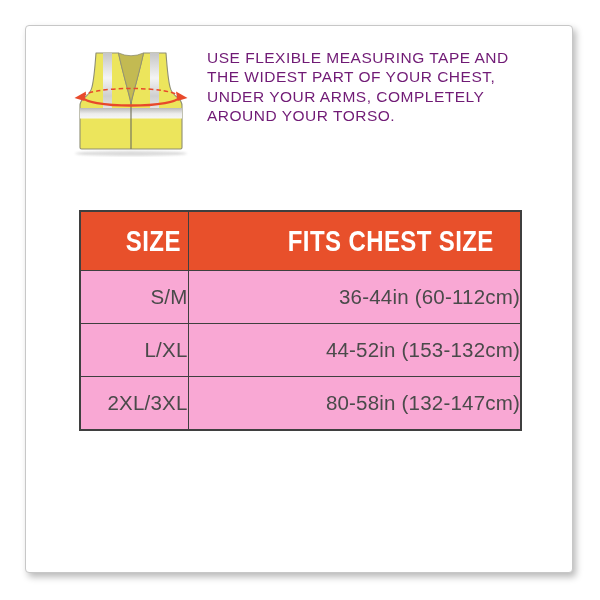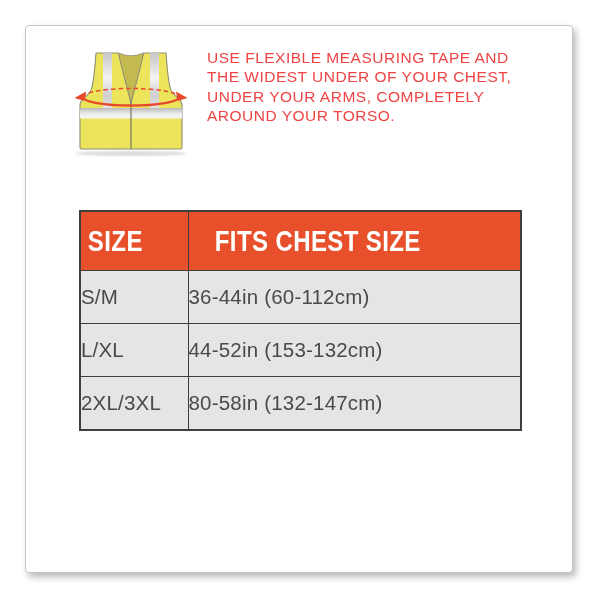--- a/index.html
+++ b/index.html
@@ -8,43 +8,43 @@
     font-family:"Liberation Sans",sans-serif;
   }
   .card{
     position:absolute;left:25px;top:25px;width:546px;height:546px;
     background:#ffffff;border:1px solid #c7c7c7;border-radius:4px;
     box-shadow:3px 4px 7px rgba(0,0,0,0.28);
   }
   .vest{position:absolute;left:34px;top:19px;width:140px;height:115px;}
   .instructions{
     position:absolute;left:181px;top:22px;width:345px;
-    color:#ef4444;font-size:15.5px;line-height:19.4px;letter-spacing:0.5px;
+    color:#701a75;font-size:15.5px;line-height:19.4px;letter-spacing:0.5px;
     font-weight:400;
   }
   .instructions div{white-space:nowrap;}
   table.size-chart{
     position:absolute;left:53px;top:184px;width:441px;
     border-collapse:collapse;table-layout:fixed;
     border:2px solid #3f3f3f;
   }
   table.size-chart col.c1{width:108px;}
   table.size-chart col.c2{width:333px;}
   table.size-chart th,table.size-chart td{
-    border:1px solid #3f3f3f;text-align:left;vertical-align:middle;padding:0;
+    border:1px solid #3f3f3f;text-align:right;vertical-align:middle;padding:0;
   }
   table.size-chart th{
     height:58px;background:#e8502b;color:#ffffff;
   }
   .hdr-txt{
     display:inline-block;transform:scaleX(0.8);transform-origin:center;
     font-weight:700;font-size:30px;letter-spacing:0.5px;white-space:nowrap;
   }
   table.size-chart td{
-    height:52px;color:#4a4a4a;font-size:20.5px;letter-spacing:0.2px;background:#e5e5e5;
+    height:52px;color:#4a4a4a;font-size:20.5px;letter-spacing:0.2px;background:#f9a8d4;
   }
 </style>
 </head>
 <body>
 
 <div class="page">
   <div class="card">
 
     <svg class="vest" viewBox="0 0 140 115">
       <defs>
@@ -92,21 +92,21 @@
       <g>
         <path d="M 23,52 A 48 8.5 0 0 1 119,52" fill="none" stroke="#e8492b" stroke-width="1.5" stroke-dasharray="4.5 3"></path>
         <path d="M 23,52 A 48 8.5 0 0 0 119,52" fill="none" stroke="#e8492b" stroke-width="2.3"></path>
         <polygon points="14.5,53 26,46.5 24.5,56" fill="#e8492b"></polygon>
         <polygon points="127.5,53 116,46.5 117.5,56" fill="#e8492b"></polygon>
       </g>
     </svg>
 
     <div class="instructions">
       <div>USE FLEXIBLE MEASURING TAPE AND</div>
-      <div>THE WIDEST UNDER OF YOUR CHEST,</div>
+      <div>THE WIDEST PART OF YOUR CHEST,</div>
       <div>UNDER YOUR ARMS, COMPLETELY</div>
       <div>AROUND YOUR TORSO.</div>
     </div>
 
     <table class="size-chart">
       <colgroup>
           <col class="c1">
           <col class="c2">
         </colgroup>
       <thead>

